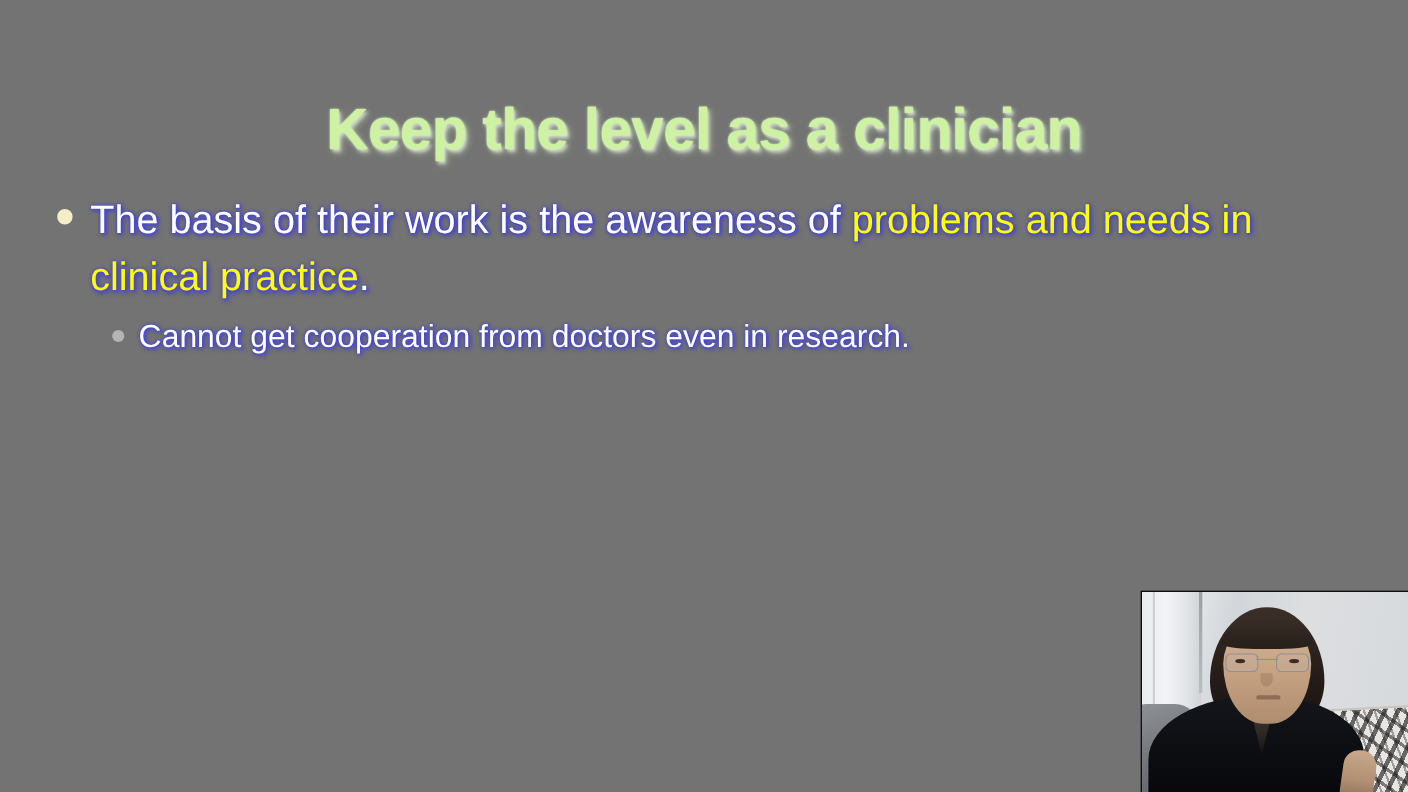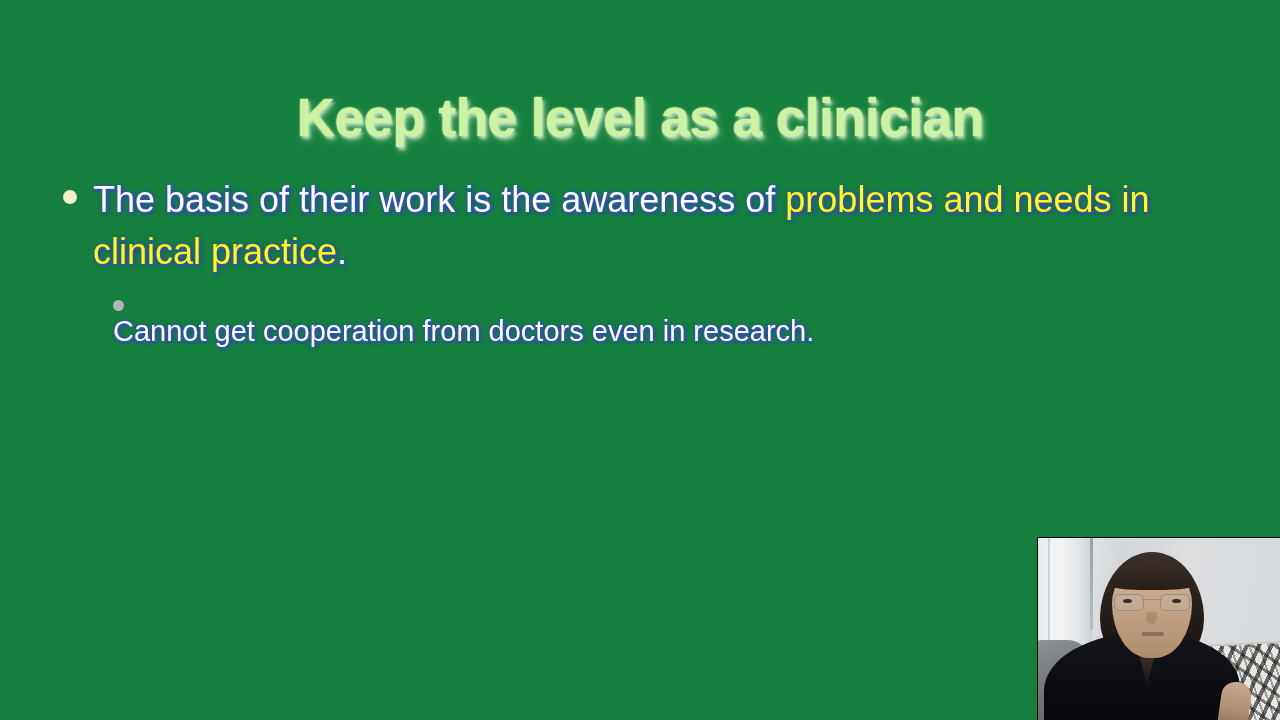--- a/index.html
+++ b/index.html
@@ -11,21 +11,21 @@
     width: 1280px;
     height: 720px;
     overflow: hidden;
     font-family: "Liberation Sans", sans-serif;
     position: relative;
   }
 
   #slide {
     position: absolute;
     inset: 0;
-    background: #15803d;
+    background: #737373;
   }
 
   
   #slide-title {
     position: absolute;
     top: 54px;
     left: 0;
     width: 1280px;
     text-align: center;
     font-size: 53px;
@@ -37,36 +37,35 @@
       0 0 2px #e8ffd0,
       2px 3px 3px rgba(255,255,255,0.55),
       3px 4px 7px rgba(200,240,170,0.45);
     white-space: nowrap;
   }
 
   
   #body-list {
     position: absolute;
     top: 174px;
-    left: 63px;
+    left: 52px;
     width: 1160px;
   }
 
   .bullet-row {
     display: flex;
     align-items: flex-start;
   }
 
   .bullet-l1 {
     margin-bottom: 8px;
   }
   .bullet-l2 {
     margin-bottom: 6px;
     margin-left: 50px;
-    flex-direction: column;
   }
 
   .marker-l1 {
     flex: 0 0 auto;
     width: 14px;
     height: 14px;
     border-radius: 50%;
     background: #f3eec6;
     margin-top: 16px;
     margin-right: 16px;

